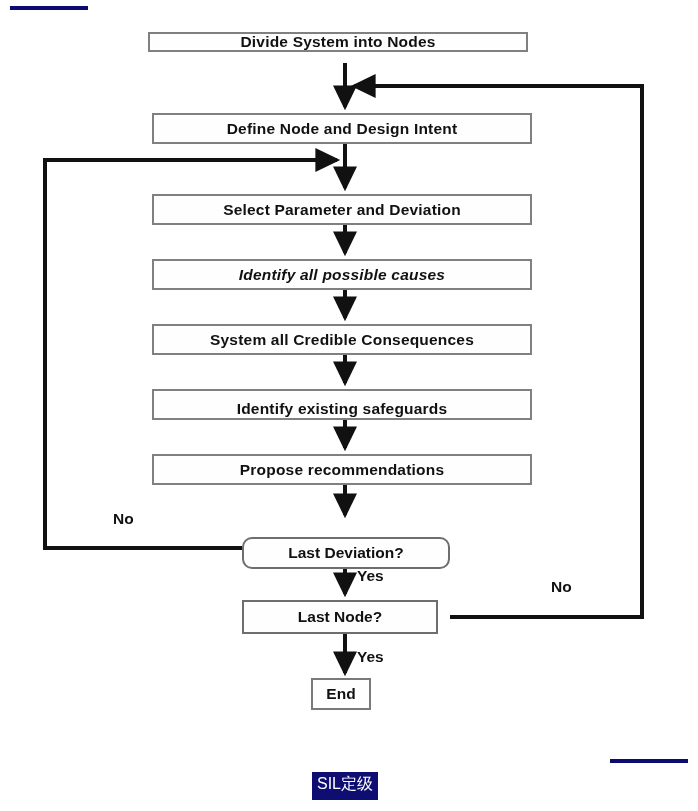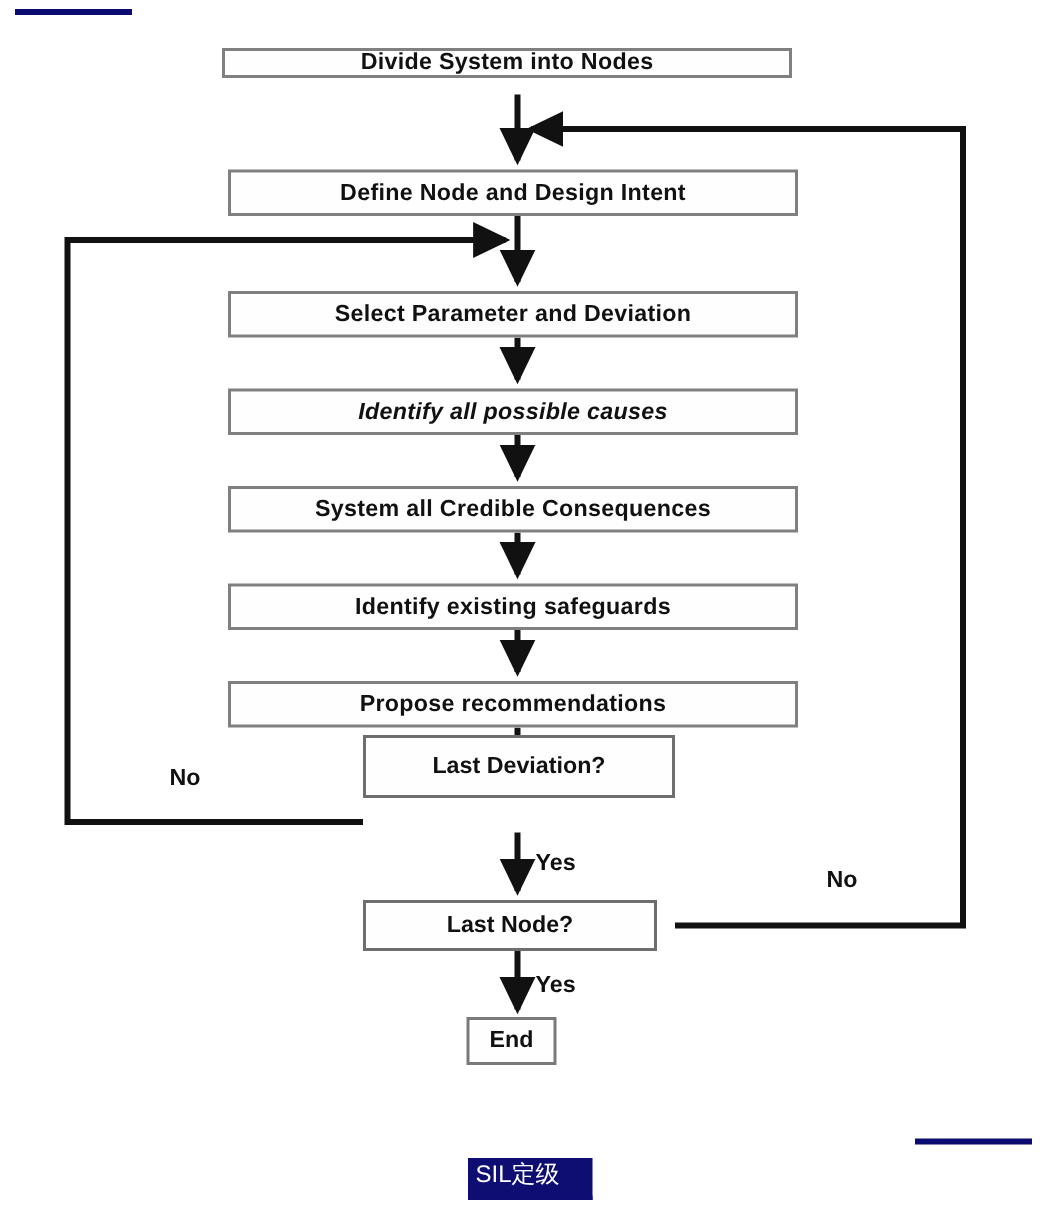--- a/index.html
+++ b/index.html
@@ -73,21 +73,21 @@
   .navy-rule {
     position: absolute;
     background: #0b0b72;
   }
   .sil-tag {
     position: absolute;
     background: #0d0d72;
     color: #ffffff;
     font-size: 16px;
     line-height: 1.35;
-    padding: 1px 22px 2px 5px;
+    padding: 1px 5px 2px 5px;
     white-space: nowrap;
     border-bottom: 3px solid #0d0d72;
   }
 </style>
 </head>
 <body>
 
 <div id="canvas">
 
   <div class="navy-rule" style="left:10px; top:6px; width:78px; height:4px;"></div>
@@ -134,28 +134,28 @@
   </div>
   <div class="proc-box" style="left:152px; top:194px; width:380px; height:31px;justify-content:center;">
     <span>Select Parameter and Deviation</span>
   </div>
   <div class="proc-box" style="left:152px; top:259px; width:380px; height:31px;font-style:italic;">
     <span>Identify all possible causes</span>
   </div>
   <div class="proc-box" style="left:152px; top:324px; width:380px; height:31px;">
     <span>System all Credible Consequences</span>
   </div>
-  <div class="proc-box" style="left:152px; top:389px; width:380px; height:31px;">
+  <div class="proc-box" style="left:152px; top:389px; width:380px; height:31px;align-items:flex-end;">
     <span>Identify existing safeguards</span>
   </div>
   <div class="proc-box" style="left:152px; top:454px; width:380px; height:31px;">
     <span>Propose recommendations</span>
   </div>
 
-  <div class="decision-box" style="left:242px; top:490px; width:208px; height:42px;">
+  <div class="decision-box" style="left:242px; top:537px; width:208px; height:32px;border-radius:10px;">
     <span>Last Deviation?</span>
   </div>
   <div class="decision-box" style="left:242px; top:600px; width:196px; height:34px;">
     <span>Last Node?</span>
   </div>
 
   <div class="end-box" style="left:311px; top:678px; width:60px; height:32px;">
     <span>End</span>
   </div>
 

